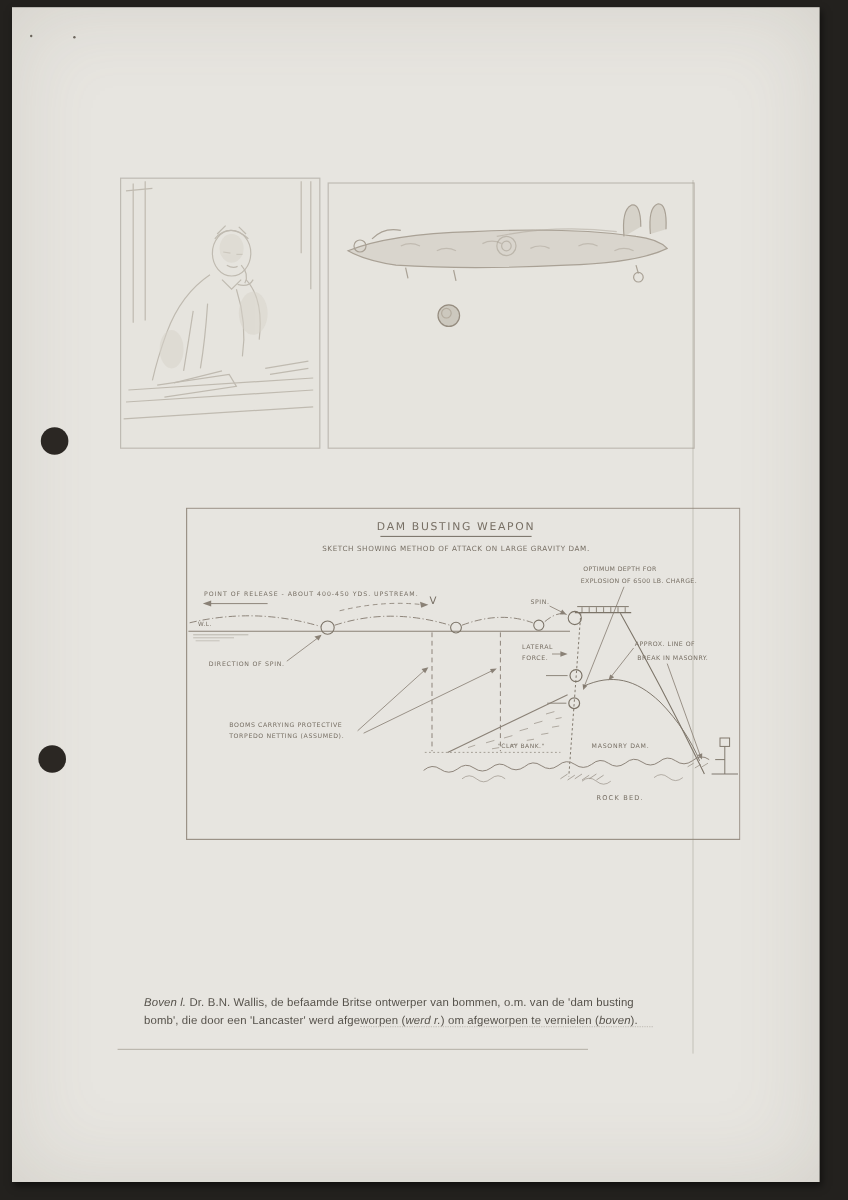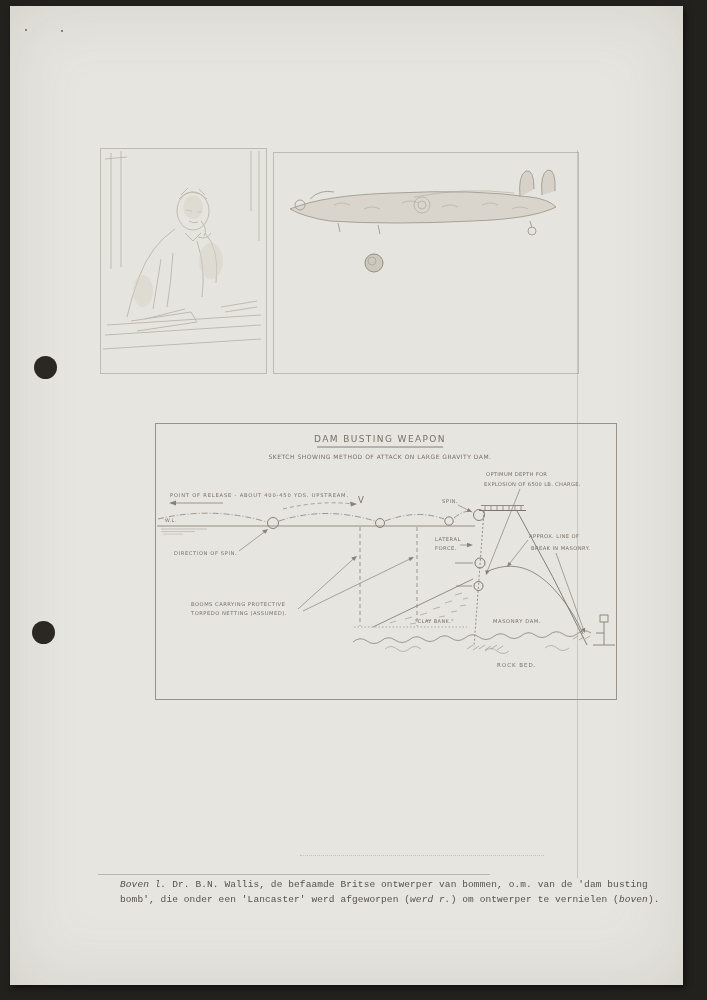--- a/index.html
+++ b/index.html
@@ -12,21 +12,21 @@
   .hole-bottom{left:32px;top:621px;}
   .speck{position:absolute;width:2px;height:2px;background:#6b655c;border-radius:50%;}
   .photo{position:absolute;border:1px solid rgba(128,121,110,.38);background:#e6e4de;}
   .photo-left{left:90px;top:142px;width:165px;height:224px;}
   .photo-right{left:263px;top:146px;width:304px;height:220px;}
   .diagram{position:absolute;left:98px;top:417px;width:462px;height:277px;padding-left:47px;}
   .diagram svg text{fill:#776f64;font-family:"DejaVu Sans",sans-serif;}
   .ghost-v{position:absolute;left:567px;top:144px;width:1px;height:728px;background:rgba(140,133,120,.32);}
   .ghost-h{position:absolute;left:88px;top:868px;width:392px;height:1px;background:rgba(135,128,116,.45);}
   .ghost-h2{position:absolute;left:290px;top:849px;width:244px;height:0;border-top:1px dotted rgba(140,133,120,.35);}
-  .caption{position:absolute;left:110px;top:872px;width:442px;font-family:Liberation Mono, monospace;
+  .caption{position:absolute;left:110px;top:823px;width:442px;font-family:Liberation Sans, sans-serif;
            font-size:9.5px;line-height:1.55;color:#56524b;letter-spacing:.1px;}
   .caption .line{white-space:nowrap;}
   .caption .it{font-style:italic;}
 </style>
 </head>
 <body>
 
 <div class="stage">
   <div class="paper">
 
@@ -260,20 +260,20 @@
         </g>
       </svg>
     </div>
 
     <div class="ghost-v"></div>
     <div class="ghost-h2"></div>
     <div class="ghost-h"></div>
 
     <div class="caption">
       <div class="line"><span class="it">Boven l.</span><span> Dr. B.N. Wallis, de befaamde Britse ontwerper van bommen, o.m. van de 'dam busting</span></div>
-      <div class="line"><span>bomb', die onder een 'Lancaster' werd afgeworpen (</span><span class="it">werd r.</span><span>) om ontwerper te vernielen (</span><span class="it">boven</span><span>).</span></div>
+      <div class="line"><span>bomb', die door een 'Lancaster' werd afgeworpen (</span><span class="it">werd r.</span><span>) om afgeworpen te vernielen (</span><span class="it">boven</span><span>).</span></div>
     </div>
 
   </div>
 
   <div class="hole hole-top"></div>
   <div class="hole hole-bottom"></div>
 </div>
 
 </body></html>

